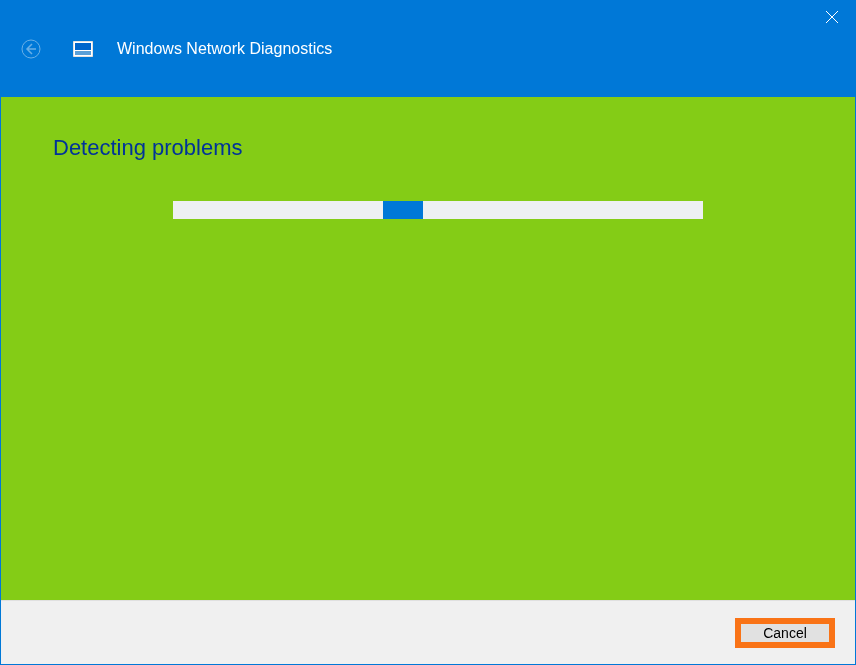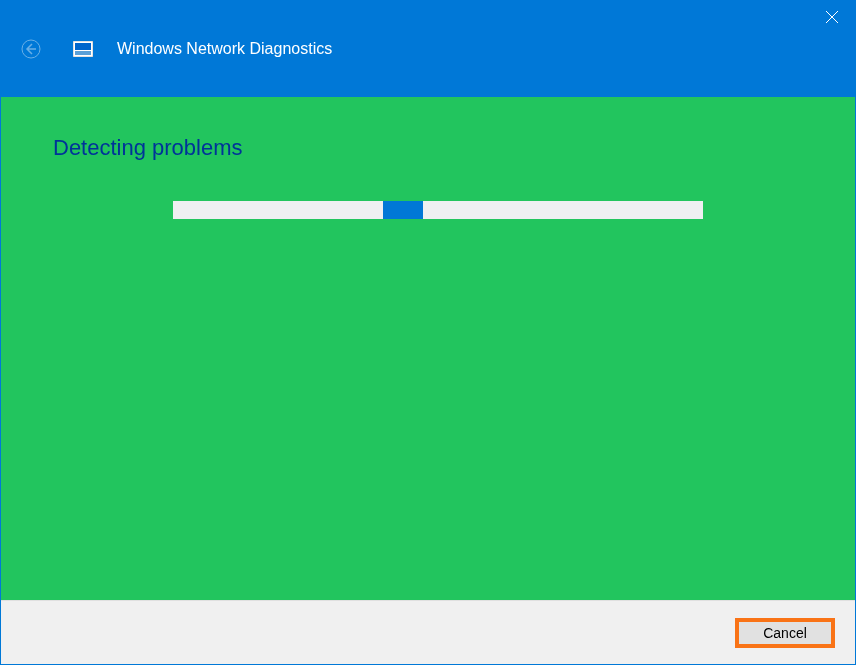--- a/index.html
+++ b/index.html
@@ -63,21 +63,21 @@
       align-items: center;
       justify-content: center;
       cursor: pointer;
     }
     .close-button svg {
       stroke: #ffffff;
     }
     .content {
       flex: 1;
       padding: 38px 52px 20px 52px;
-      background: #22c55e;
+      background: #84cc16;
     }
     .heading {
       color: #003399;
       font-size: 22px;
       font-weight: 400;
       margin-bottom: 40px;
     }
     .status-text {
       color: #000000;
       font-size: 15px;
@@ -105,21 +105,21 @@
       border-top: 1px solid #e0e0e0;
       display: flex;
       align-items: center;
       justify-content: flex-end;
       padding-right: 20px;
     }
     .cancel-button {
       width: 100px;
       height: 30px;
       background: #e1e1e1;
-      border: 4px solid #f97316;
+      border: 6px solid #f97316;
       font-size: 14px;
       color: #000000;
       cursor: pointer;
       display: flex;
       align-items: center;
       justify-content: center;
     }
   </style>
 </head>
 <body>

